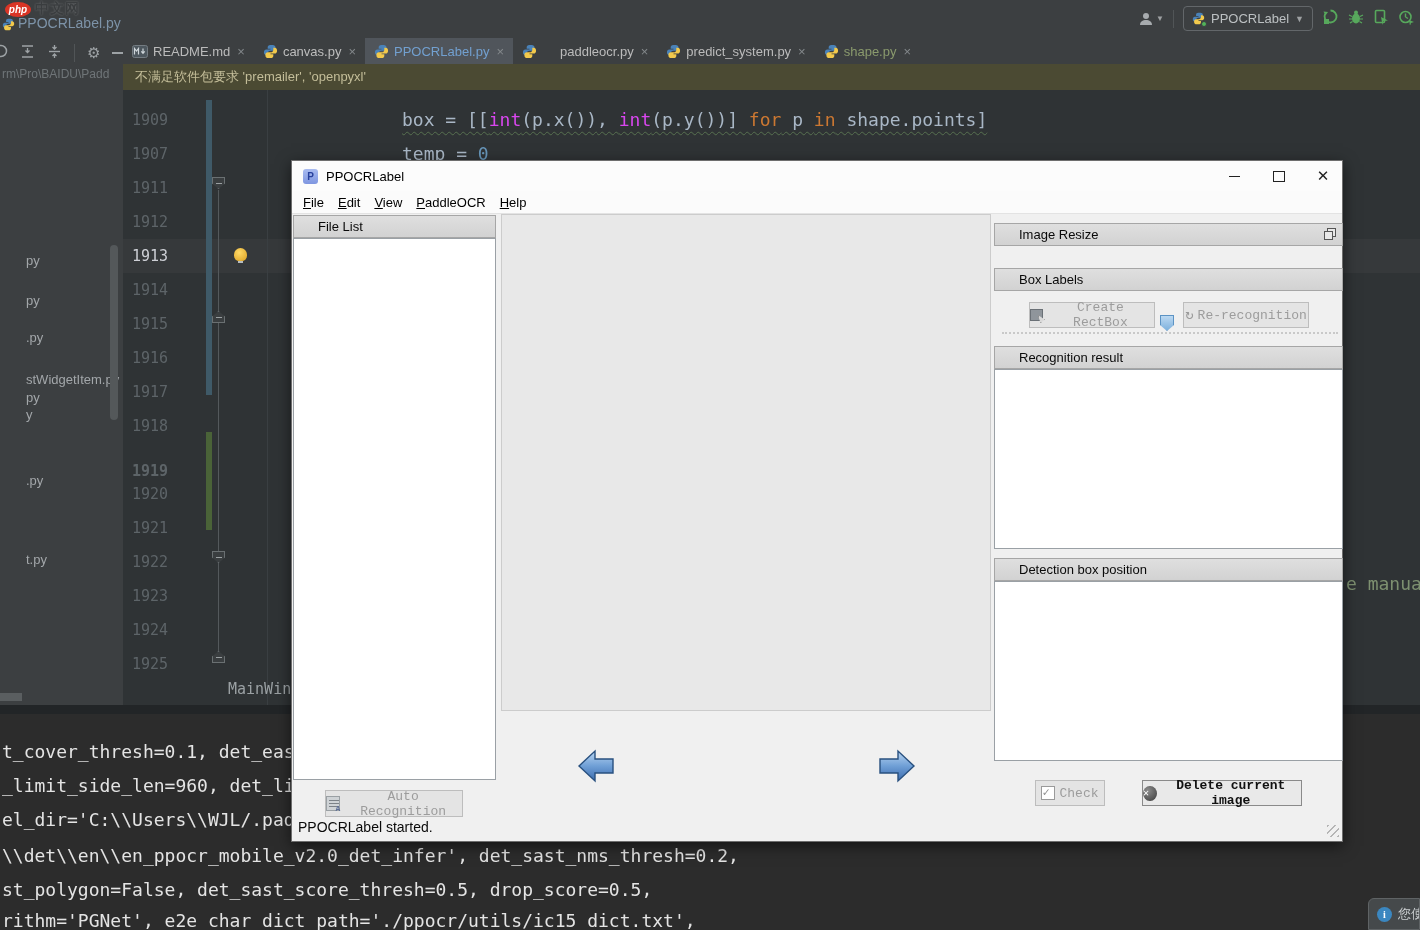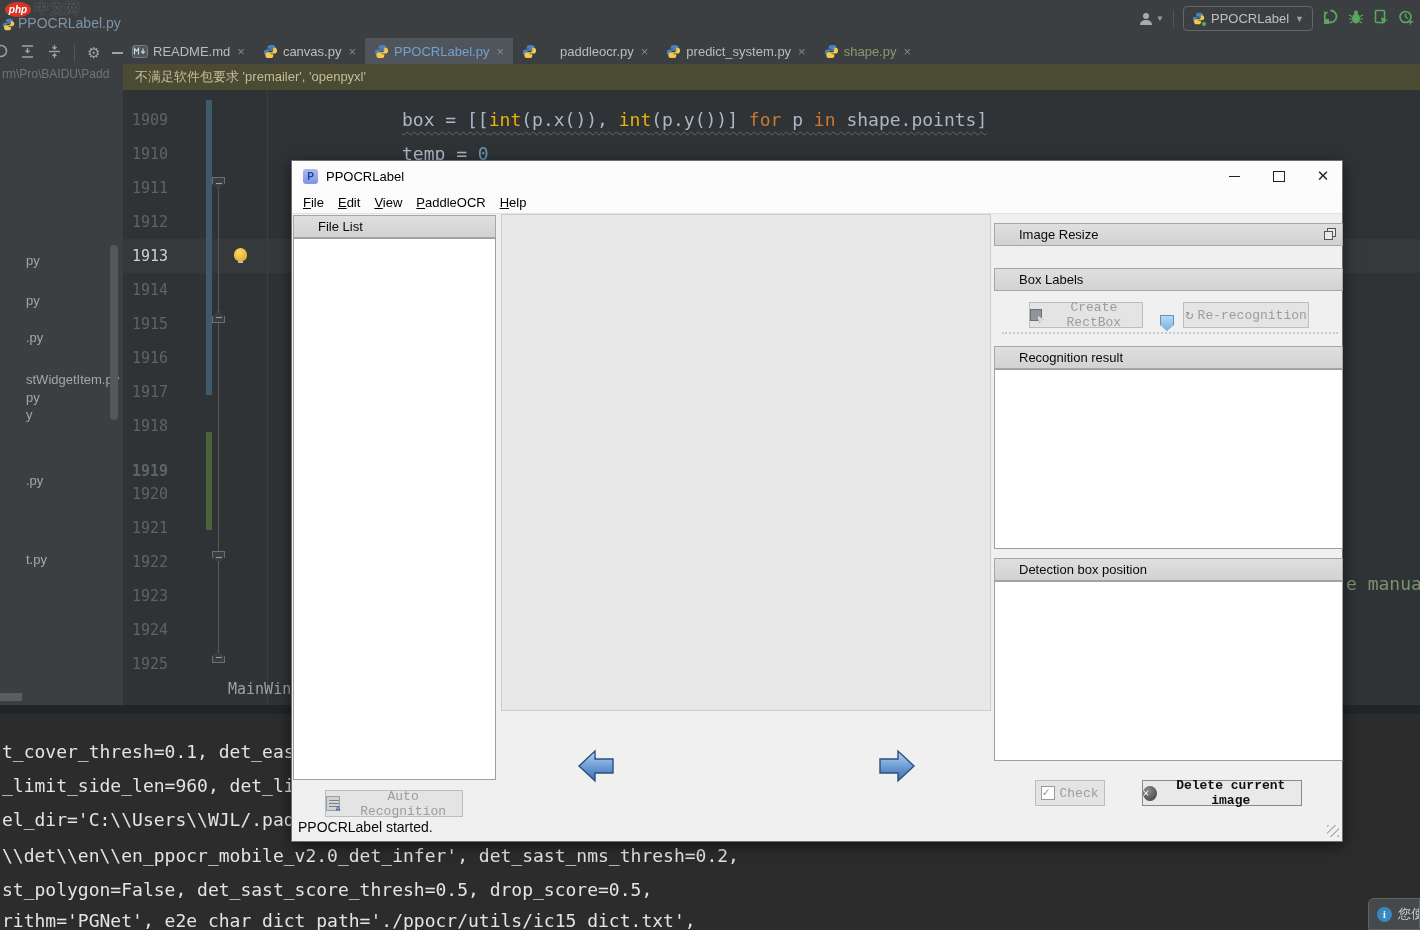--- a/index.html
+++ b/index.html
@@ -51,21 +51,21 @@
 
   
   #editor { left:123px; top:90px; width:1297px; height:615px; background:#2f3335; overflow:hidden; }
   #cur-line { left:0; top:149px; width:1297px; height:34px; background:#36393b; }
   .lineno { position:absolute; left:0; width:45px; height:34px; line-height:34px;
     text-align:right; font-family:"DejaVu Sans Mono", monospace; font-size:15px; color:#5d6468; }
   .lineno.cur { color:#ced0d6; }
   .codeline { position:absolute; left:279px; height:34px; line-height:34px; white-space:pre;
     font-family:"DejaVu Sans Mono", monospace; font-size:18px; color:#a9b7c6; }
   .codeline.wavy { text-decoration:underline wavy #56704f 1px; text-underline-offset:5px; }
-  .tok-b { color:#eab308; }
+  .tok-b { color:#d946ef; }
   .tok-k { color:#cc7832; }
   .tok-n { color:#6897bb; }
   #chbar-blue { left:83px; top:10px; width:6px; height:295px; background:#3f5a68; }
   #chbar-green { left:83px; top:342px; width:6px; height:98px; background:#4a6338; }
   #foldline { left:95px; top:100px; width:1px; height:462px; background:#54595c; }
   .foldmark { position:absolute; left:89px; width:13px; height:12px; background:#3a3e40; border:1px solid #6a7072; }
   .foldmark.down { clip-path:polygon(0 0,100% 0,100% 55%,50% 100%,0 55%); }
   .foldmark.up { clip-path:polygon(50% 0,100% 45%,100% 100%,0 100%,0 45%); }
   .foldmark::after { content:""; position:absolute; left:3px; top:5px; width:6px; height:1px; background:#9aa0a2; }
   #indent-guide { left:144px; top:0; width:1px; height:615px; background:#3a3f42; }
@@ -322,21 +322,21 @@
     <div id="chbar-blue" class="abs"></div>
     <div id="chbar-green" class="abs"></div>
     <div id="foldline" class="abs"></div>
     <div class="foldmark down abs" style="top:87px;"></div>
     <div class="foldmark up abs" style="top:221px;"></div>
     <div class="foldmark down abs" style="top:461px;"></div>
     <div class="foldmark up abs" style="top:561px;"></div>
     <div class="bulb abs" style="left:111px;top:158px;"></div>
     <div id="gutter">
         <div class="lineno" style="top: 13px;">1909</div>
-        <div class="lineno" style="top: 47px;">1910</div>
+        <div class="lineno" style="top: 47px;">1907</div>
         <div class="lineno" style="top: 81px;">1911</div>
         <div class="lineno" style="top: 115px;">1912</div>
         <div class="lineno cur" style="top: 149px;">1913</div>
         <div class="lineno" style="top: 183px;">1914</div>
         <div class="lineno" style="top: 217px;">1915</div>
         <div class="lineno" style="top: 251px;">1916</div>
         <div class="lineno" style="top: 285px;">1917</div>
         <div class="lineno" style="top: 319px;">1918</div>
         <div class="lineno" style="top: 364px; font-weight: bold;">1919</div>
         <div class="lineno" style="top: 387px;">1920</div>
@@ -419,21 +419,21 @@
       <span>Image Resize</span>
       <span id="float-icon"></span>
     </div>
     <div class="abs" style="left:702px;top:77px;width:349px;height:30px;">
       <div id="slider-track"></div>
       <div id="slider-handle"></div>
     </div>
     <div class="dock-h" style="left:702px;top:107px;width:349px;">
       <span>Box Labels</span>
     </div>
-    <button class="qbtn" style="left:737px;top:141px;width:114px;height:26px;">
+    <button class="qbtn" style="left:737px;top:141px;width:126px;height:26px;">
       <span class="bicon rect-icon"></span>
       <span>Create RectBox</span>
     </button>
     <button class="qbtn" style="left:891px;top:141px;width:126px;height:26px;">
       <span class="bicon rerec-icon">↻</span>
       <span>Re-recognition</span>
     </button>
     <div class="dock-h" style="left:702px;top:185px;width:349px;">
       <span>Recognition result</span>
     </div>

